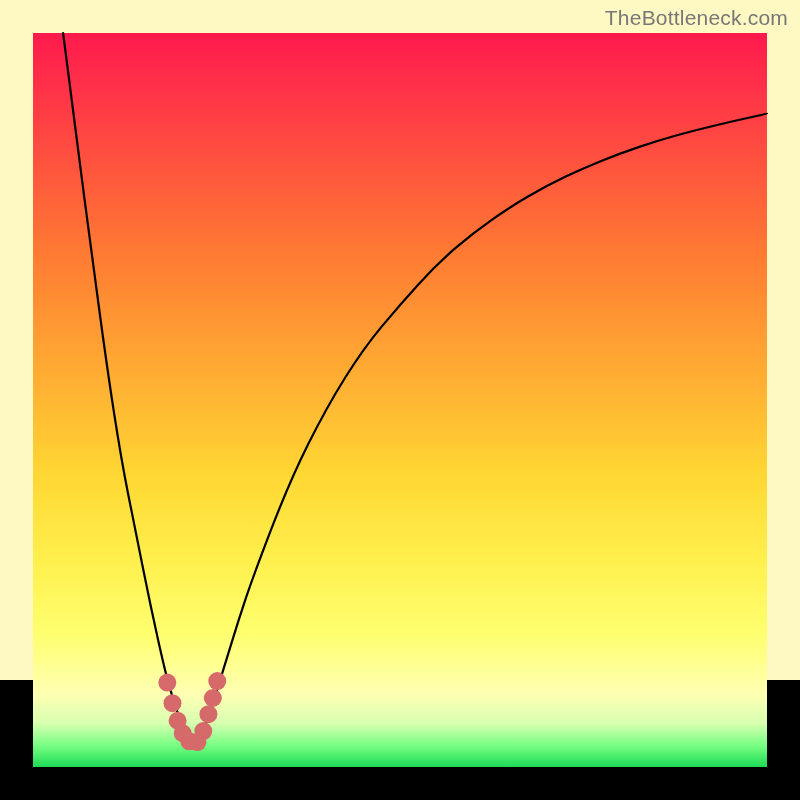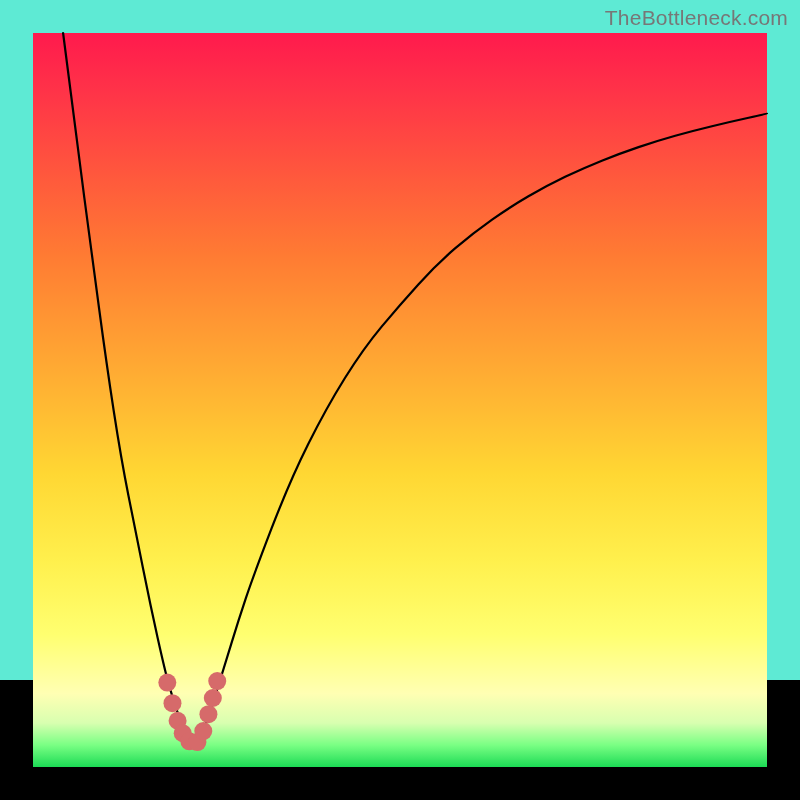--- a/index.html
+++ b/index.html
@@ -9,21 +9,21 @@
     height: 800px;
     background: #000;
     overflow: hidden;
   }
   .frame {
     position: absolute;
     left: 0;
     top: 0;
     width: 800px;
     height: 680px;
-    background: #5eead4;
+    background: #fef9c3;
   }
   .plot-area {
     position: absolute;
     left: 33px;
     top: 33px;
     width: 734px;
     height: 734px;
     
     background: linear-gradient(to bottom,
       #ff1a4d 0%,

